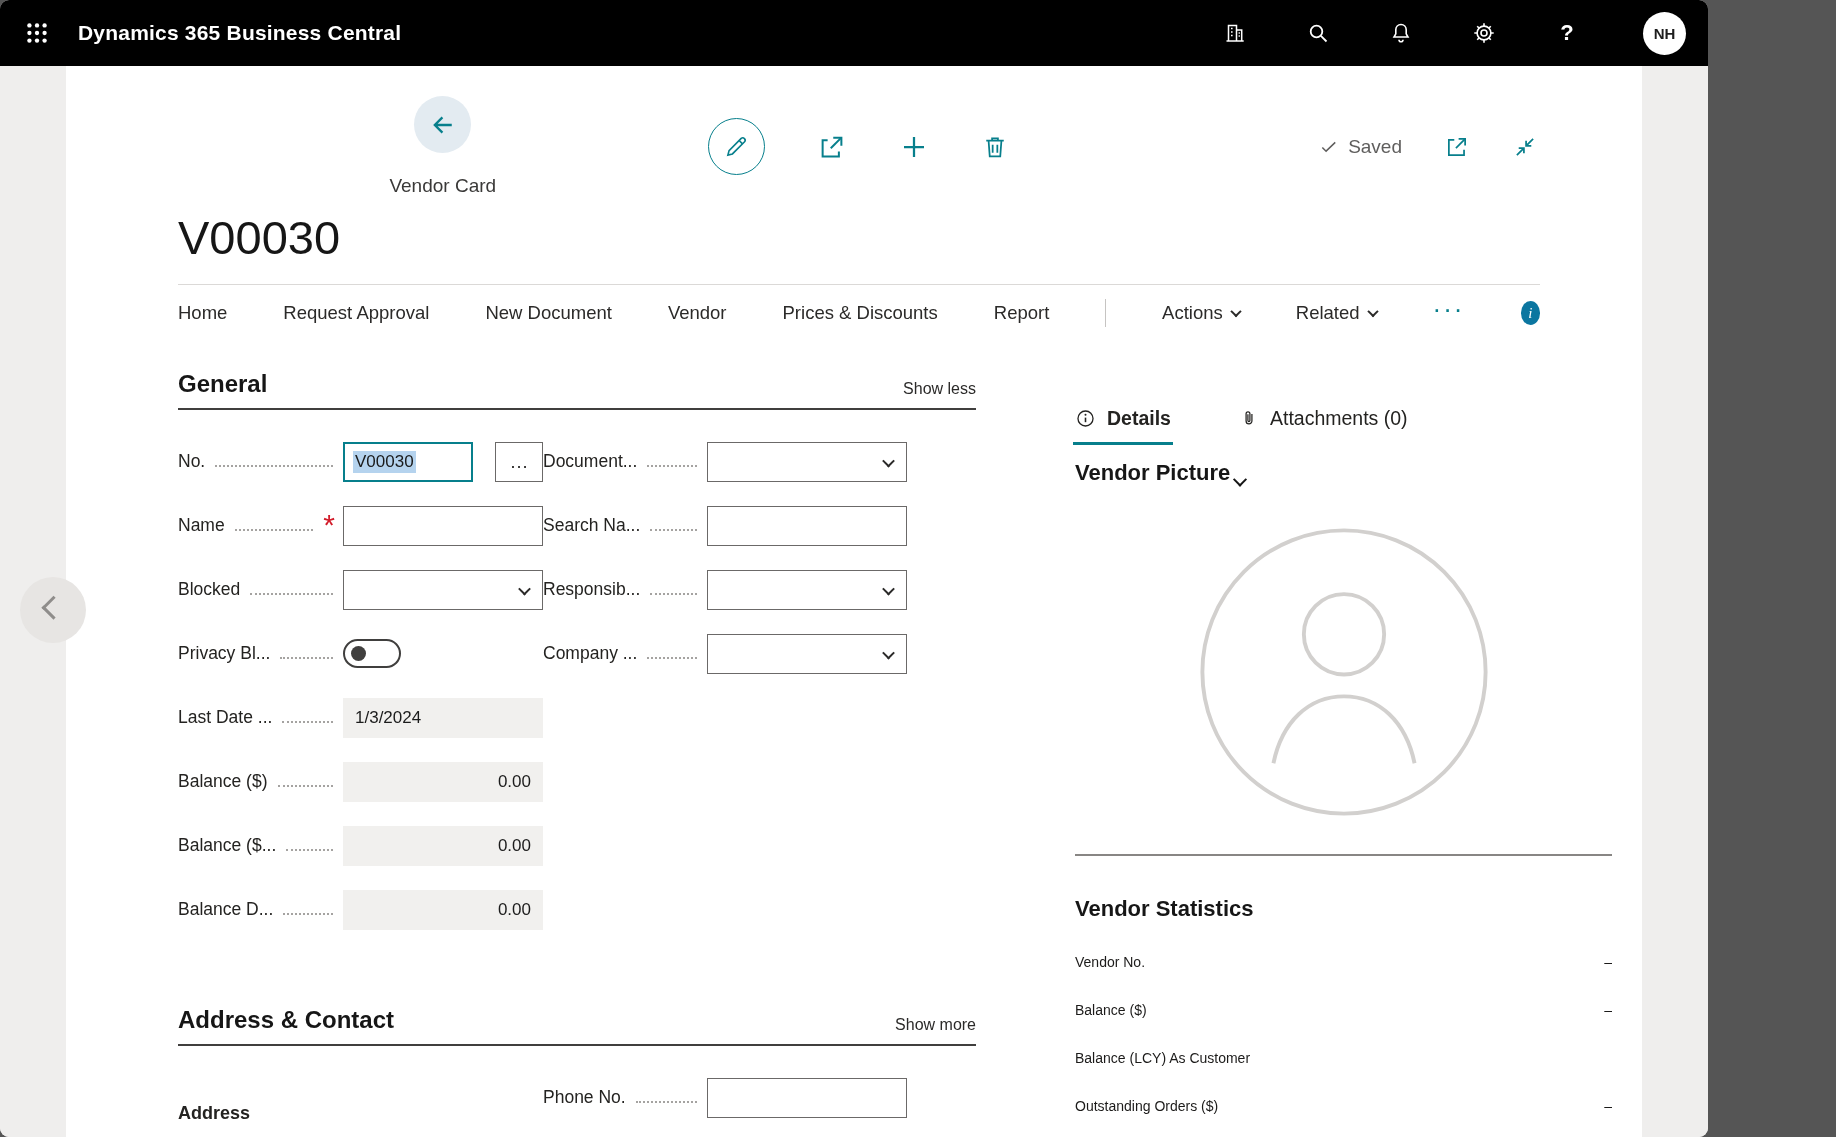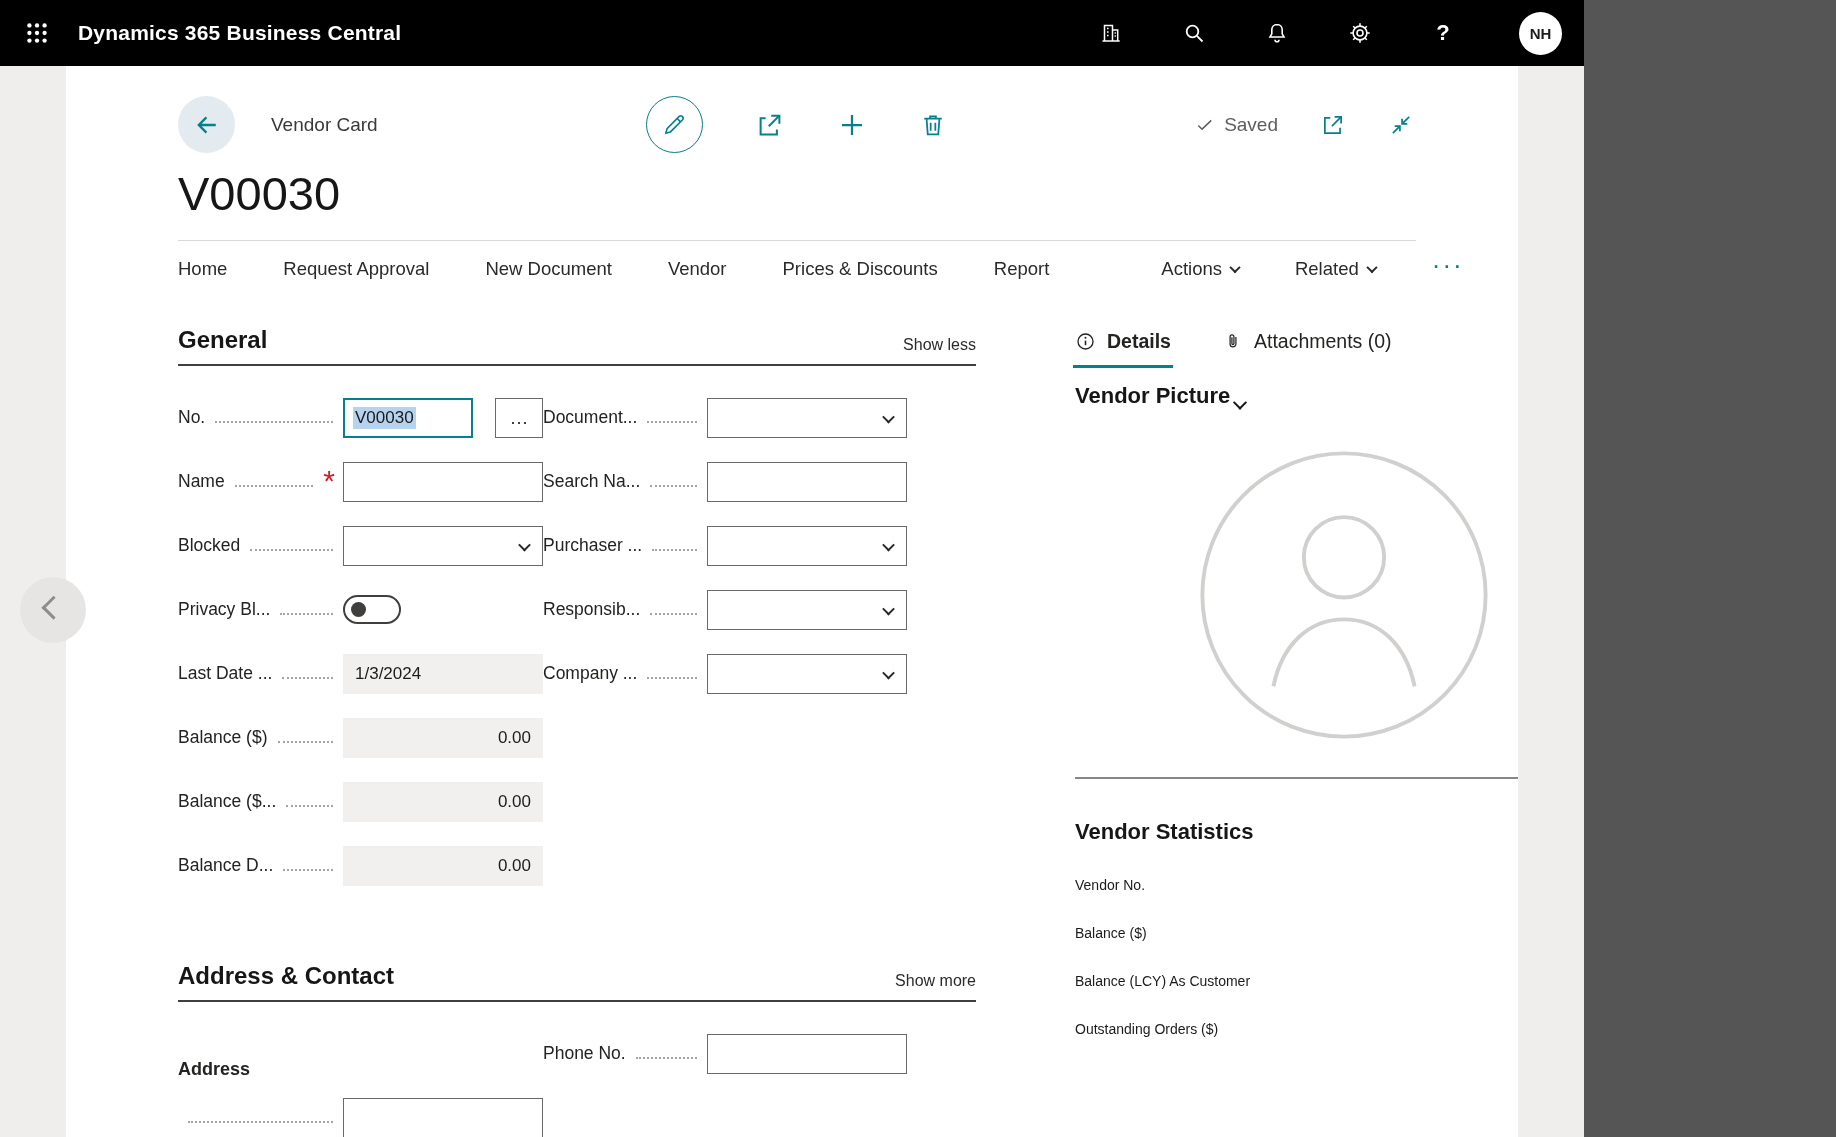--- a/index.html
+++ b/index.html
@@ -1,19 +1,19 @@
 <!DOCTYPE html>
 <html style="--accent: #077f8c; --topbar-bg: #000000; --info-badge: #0b76a0; --required: #d21c2a; --selection: #b5d3ee;"><head>
 <meta charset="utf-8">
 <style>
   * { box-sizing: border-box; }
   html,body { margin:0; padding:0; }
   body { background:#555; font-family:"Liberation Sans", sans-serif; }
-  .screen { position:relative; width:1584px; height:1137px; background:#efeeed; overflow:hidden;
-            font-family:"Liberation Sans", sans-serif; color:#1a1a1a; }
+  .screen { position:relative; width:1708px; height:1137px; background:#efeeed; overflow:hidden;
+            font-family:"Liberation Sans", sans-serif; color:#1a1a1a;border-radius:9px; }
 
   
   .topbar { position:absolute; top:0; left:0; right:0; height:66px; background:var(--topbar-bg,#000);
             display:flex; align-items:center; padding:0 18px; color:#fff; z-index:6; }
   .tb-btn { background:none; border:0; padding:0; margin:0; color:#fff; cursor:pointer; display:flex; align-items:center; }
   .waffle { margin-left:6px; }
   .tb-title { margin-left:28px; font-size:21px; font-weight:700; letter-spacing:.2px; }
   .tb-right { margin-left:auto; display:flex; align-items:center; gap:57px; margin-right:4px; }
   .tb-right .tb-btn { width:26px; height:26px; justify-content:center; }
   .help-btn { font-size:22px; font-weight:600; font-family:inherit; }
@@ -29,21 +29,21 @@
 
   
   .cv { display:inline-block; width:9px; height:9px; border-right:2px solid currentColor;
         border-bottom:2px solid currentColor; transform:rotate(45deg) translate(-1px,-1px); }
   .cv-big { width:17px; height:17px; border-width:3px; color:#8f8d8b; }
   .cv-left { transform:rotate(135deg) translate(-2px,2px); }
   .cv-right { transform:rotate(-45deg) translate(-2px,-2px); }
 
   
   .card-top { display:grid; grid-template-columns:1fr auto 1fr; align-items:center; padding:30px 104px 0 112px; }
-  .ct-left { display:flex; align-items:center; gap:36px; }
+  .ct-left { display:flex; align-items:center; gap:22px;flex-direction:column; }
   .back-btn { width:57px; height:57px; border-radius:50%; background:#e3ebf1; border:0; display:flex;
               align-items:center; justify-content:center; cursor:pointer; color:var(--accent,#077f8c); }
   .page-type { font-size:19px; color:#3a3938; }
   .ct-center { display:flex; align-items:center; gap:52px; }
   .icon-btn { background:none; border:0; padding:0; cursor:pointer; color:var(--accent,#077f8c); display:flex; }
   .edit-circle { width:57px; height:57px; border-radius:50%; border:1.5px solid var(--accent,#077f8c);
                  background:#fff; align-items:center; justify-content:center; }
   .ct-right { display:flex; align-items:center; justify-content:flex-end; gap:42px; }
   .saved { display:flex; align-items:center; gap:9px; color:#5f5e5d; font-size:19px; }
 
@@ -98,21 +98,21 @@
   .no-input .sel { background:var(--selection,#b5d3ee); padding:1px 2px; }
   .assist { width:48px; height:40px; border:1px solid #6b6968; background:#fff; font-size:19px; color:#2b2a29;
             display:flex; align-items:center; justify-content:center; cursor:pointer; font-family:inherit; }
   .req { color:var(--required,#d21c2a); font-size:30px; margin-right:8px; line-height:10px;
          align-self:flex-start; transform:translateY(14px); }
 
   .sec-address { margin-top:52px; }
 
   
   .factbox { width:537px; flex-shrink:0; padding-top:4px; }
-  .fb-tabs { display:flex; gap:52px; }
+  .fb-tabs { display:flex; gap:68px;margin-top:33px; }
   .fb-tab { display:flex; align-items:center; gap:11px; font-size:19.5px; color:#242321; padding-bottom:14px;
             position:relative; cursor:pointer; }
   .fb-tab.active { font-weight:700; }
   .fb-tab.active::after { content:""; position:absolute; left:-2px; right:-2px; bottom:-1px; height:3px;
                           background:var(--accent,#077f8c); }
   .fb-sec-head { display:flex; align-items:flex-end; gap:5px; margin-top:16px; cursor:pointer; }
   .fb-title { font-size:22px; font-weight:700; color:#161616; }
   .fb-sec-head .cv { color:#161616; width:10px; height:10px; }
   .picture-wrap { display:flex; justify-content:center; margin-top:40px; }
   .fb-divider { margin-top:36px; border-top:2px solid #888684; }
@@ -352,27 +352,20 @@
                   </div>
                 </div>
 
                 <div class="frow">
                   <span class="flabel">Search Na...</span>
                   <span class="leader"></span>
                   <input class="ctl-text" style="">
                 </div>
 
 
-                <div class="frow">
-                  <span class="flabel">Purchaser ...</span>
-                  <span class="leader"></span>
-                  <div class="combo">
-                    <span class="cv"></span>
-                  </div>
-                </div>
 
                 <div class="frow">
                   <span class="flabel">Responsib...</span>
                   <span class="leader"></span>
                   <div class="combo">
                     <span class="cv"></span>
                   </div>
                 </div>
 
 

